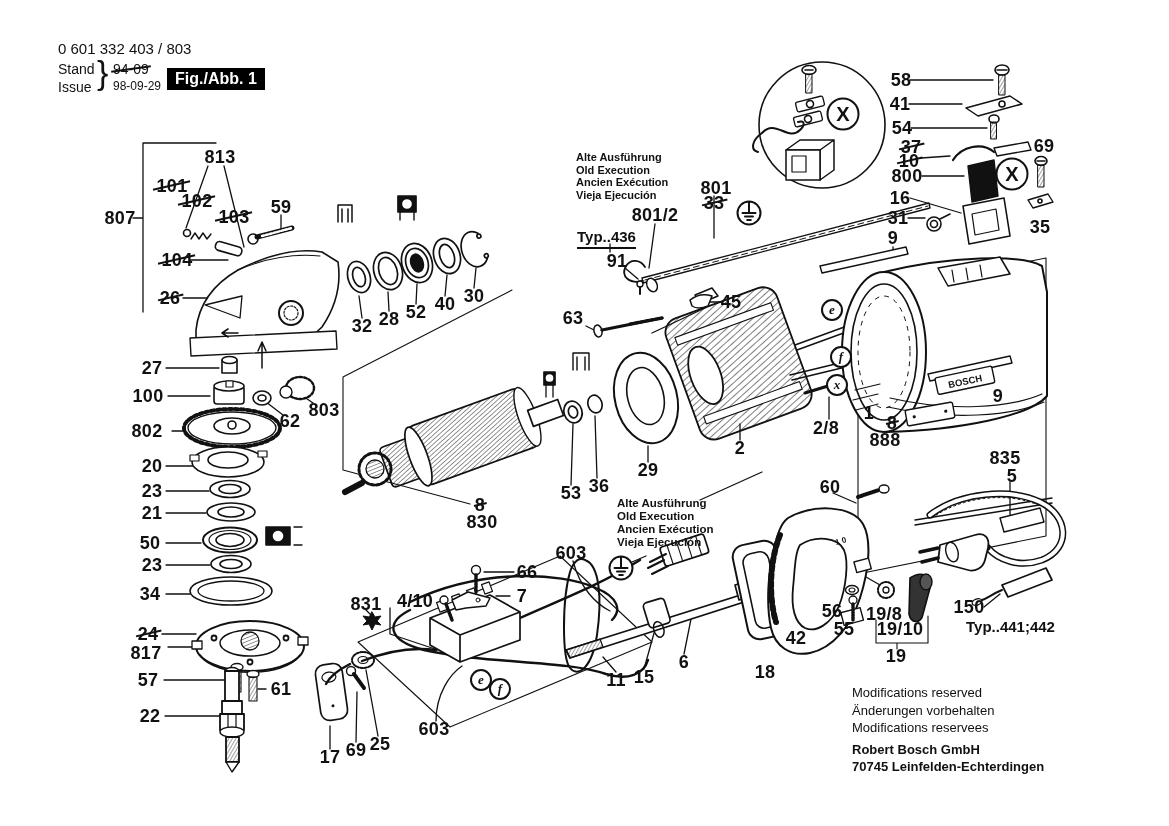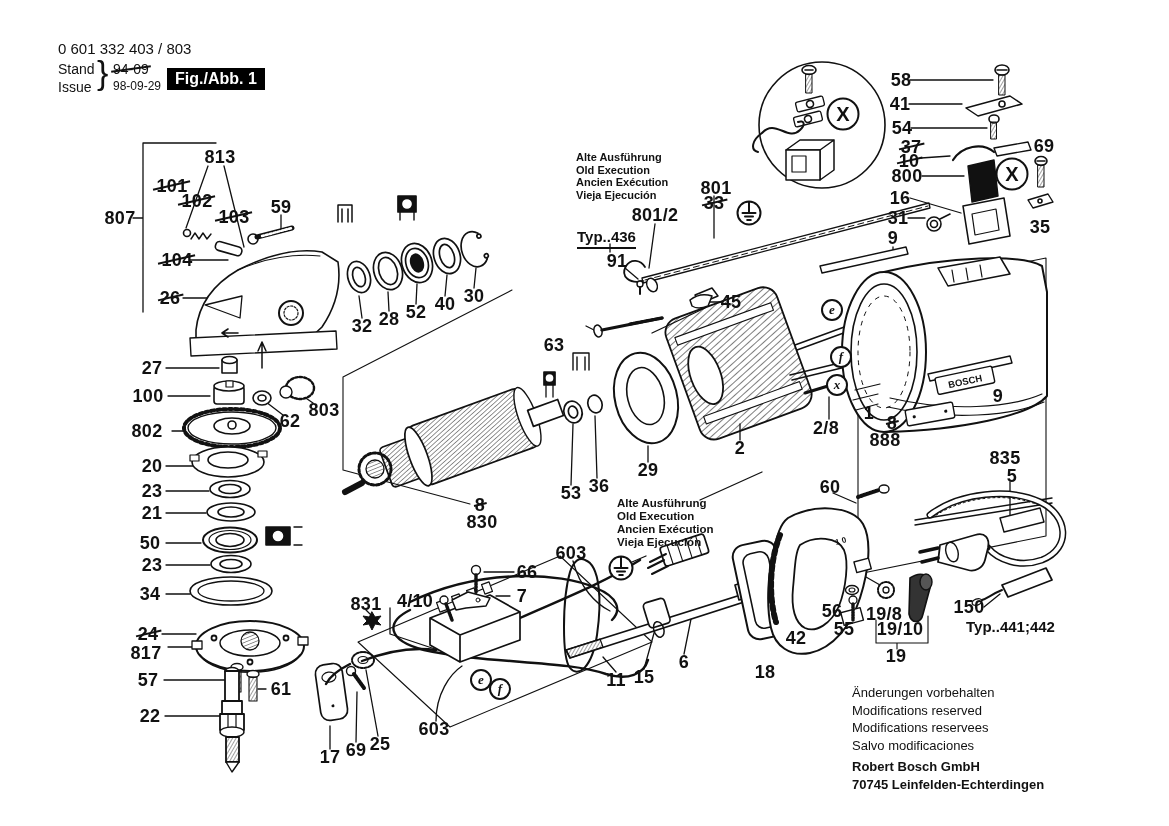--- a/index.html
+++ b/index.html
@@ -433,24 +433,23 @@
 <div class="abs note4" id="alte2">
   <div>Alte Ausführung</div>
   <div>Old Execution</div>
   <div>Ancien Exécution</div>
   <div>Vieja Ejecución</div>
 </div>
 <div class="abs" id="typ436">Typ..436</div>
 <div class="abs" id="typ441">Typ..441;442</div>
 
 <div class="abs" id="footer">
+  <div>Modifications reserved</div>
   <div>Änderungen vorbehalten</div>
-  <div>Modifications reserved</div>
   <div>Modifications reservees</div>
-  <div>Salvo modificaciones</div>
   <div class="gap"></div>
   <div class="co">Robert Bosch GmbH</div>
   <div class="co">70745 Leinfelden-Echterdingen</div>
 </div>
 
 <div id="labels" class="abs" style="left:0;top:0;width:100%;height:100%;">
       <div class="plabel" style="left: 220px; top: 157px;">813</div>
       <div class="plabel struck" style="left: 172px; top: 186px;">101</div>
       <div class="plabel struck" style="left: 197px; top: 201px;">102</div>
       <div class="plabel struck" style="left: 234px; top: 217px;">103</div>
@@ -475,21 +474,21 @@
       <div class="plabel" style="left: 152px; top: 565px;">23</div>
       <div class="plabel" style="left: 150px; top: 594px;">34</div>
       <div class="plabel struck" style="left: 148px; top: 634px;">24</div>
       <div class="plabel" style="left: 146px; top: 653px;">817</div>
       <div class="plabel" style="left: 148px; top: 680px;">57</div>
       <div class="plabel" style="left: 150px; top: 716px;">22</div>
       <div class="plabel" style="left: 281px; top: 689px;">61</div>
       <div class="plabel" style="left: 330px; top: 757px;">17</div>
       <div class="plabel" style="left: 356px; top: 750px;">69</div>
       <div class="plabel" style="left: 380px; top: 744px;">25</div>
-      <div class="plabel" style="left: 554px; top: 318px; margin-top: 27px;">63</div>
+      <div class="plabel" style="left: 573px; top: 318px;">63</div>
       <div class="plabel" style="left: 731px; top: 302px;">45</div>
       <div class="plabel struck" style="left: 480px; top: 505px;">8</div>
       <div class="plabel" style="left: 482px; top: 522px;">830</div>
       <div class="plabel" style="left: 571px; top: 493px;">53</div>
       <div class="plabel" style="left: 599px; top: 486px;">36</div>
       <div class="plabel" style="left: 648px; top: 470px;">29</div>
       <div class="plabel" style="left: 740px; top: 448px;">2</div>
       <div class="plabel" style="left: 826px; top: 428px;">2/8</div>
       <div class="plabel" style="left: 869px; top: 413px;">1</div>
       <div class="plabel struck" style="left: 892px; top: 423px;">8</div>

